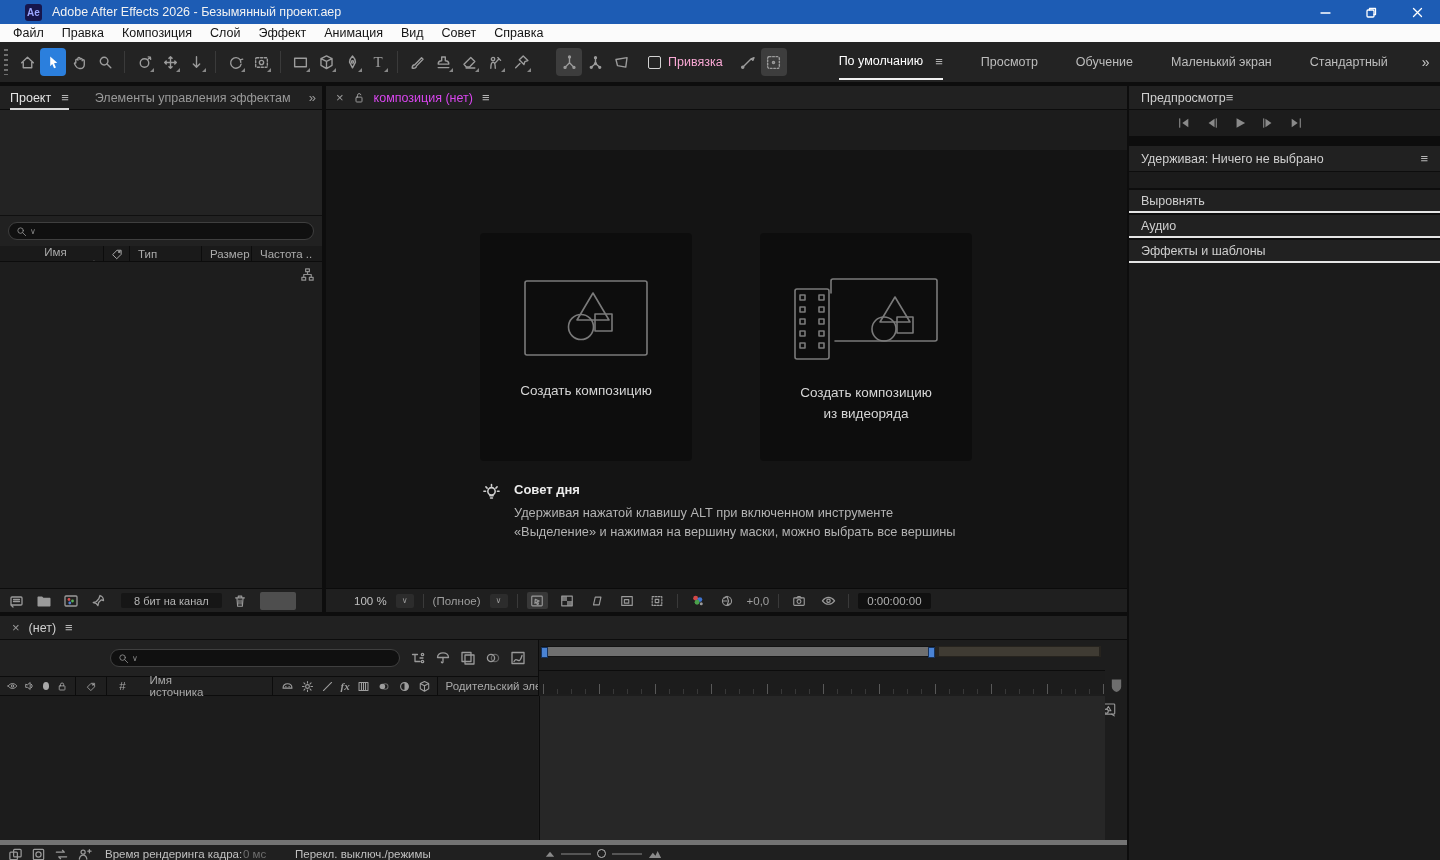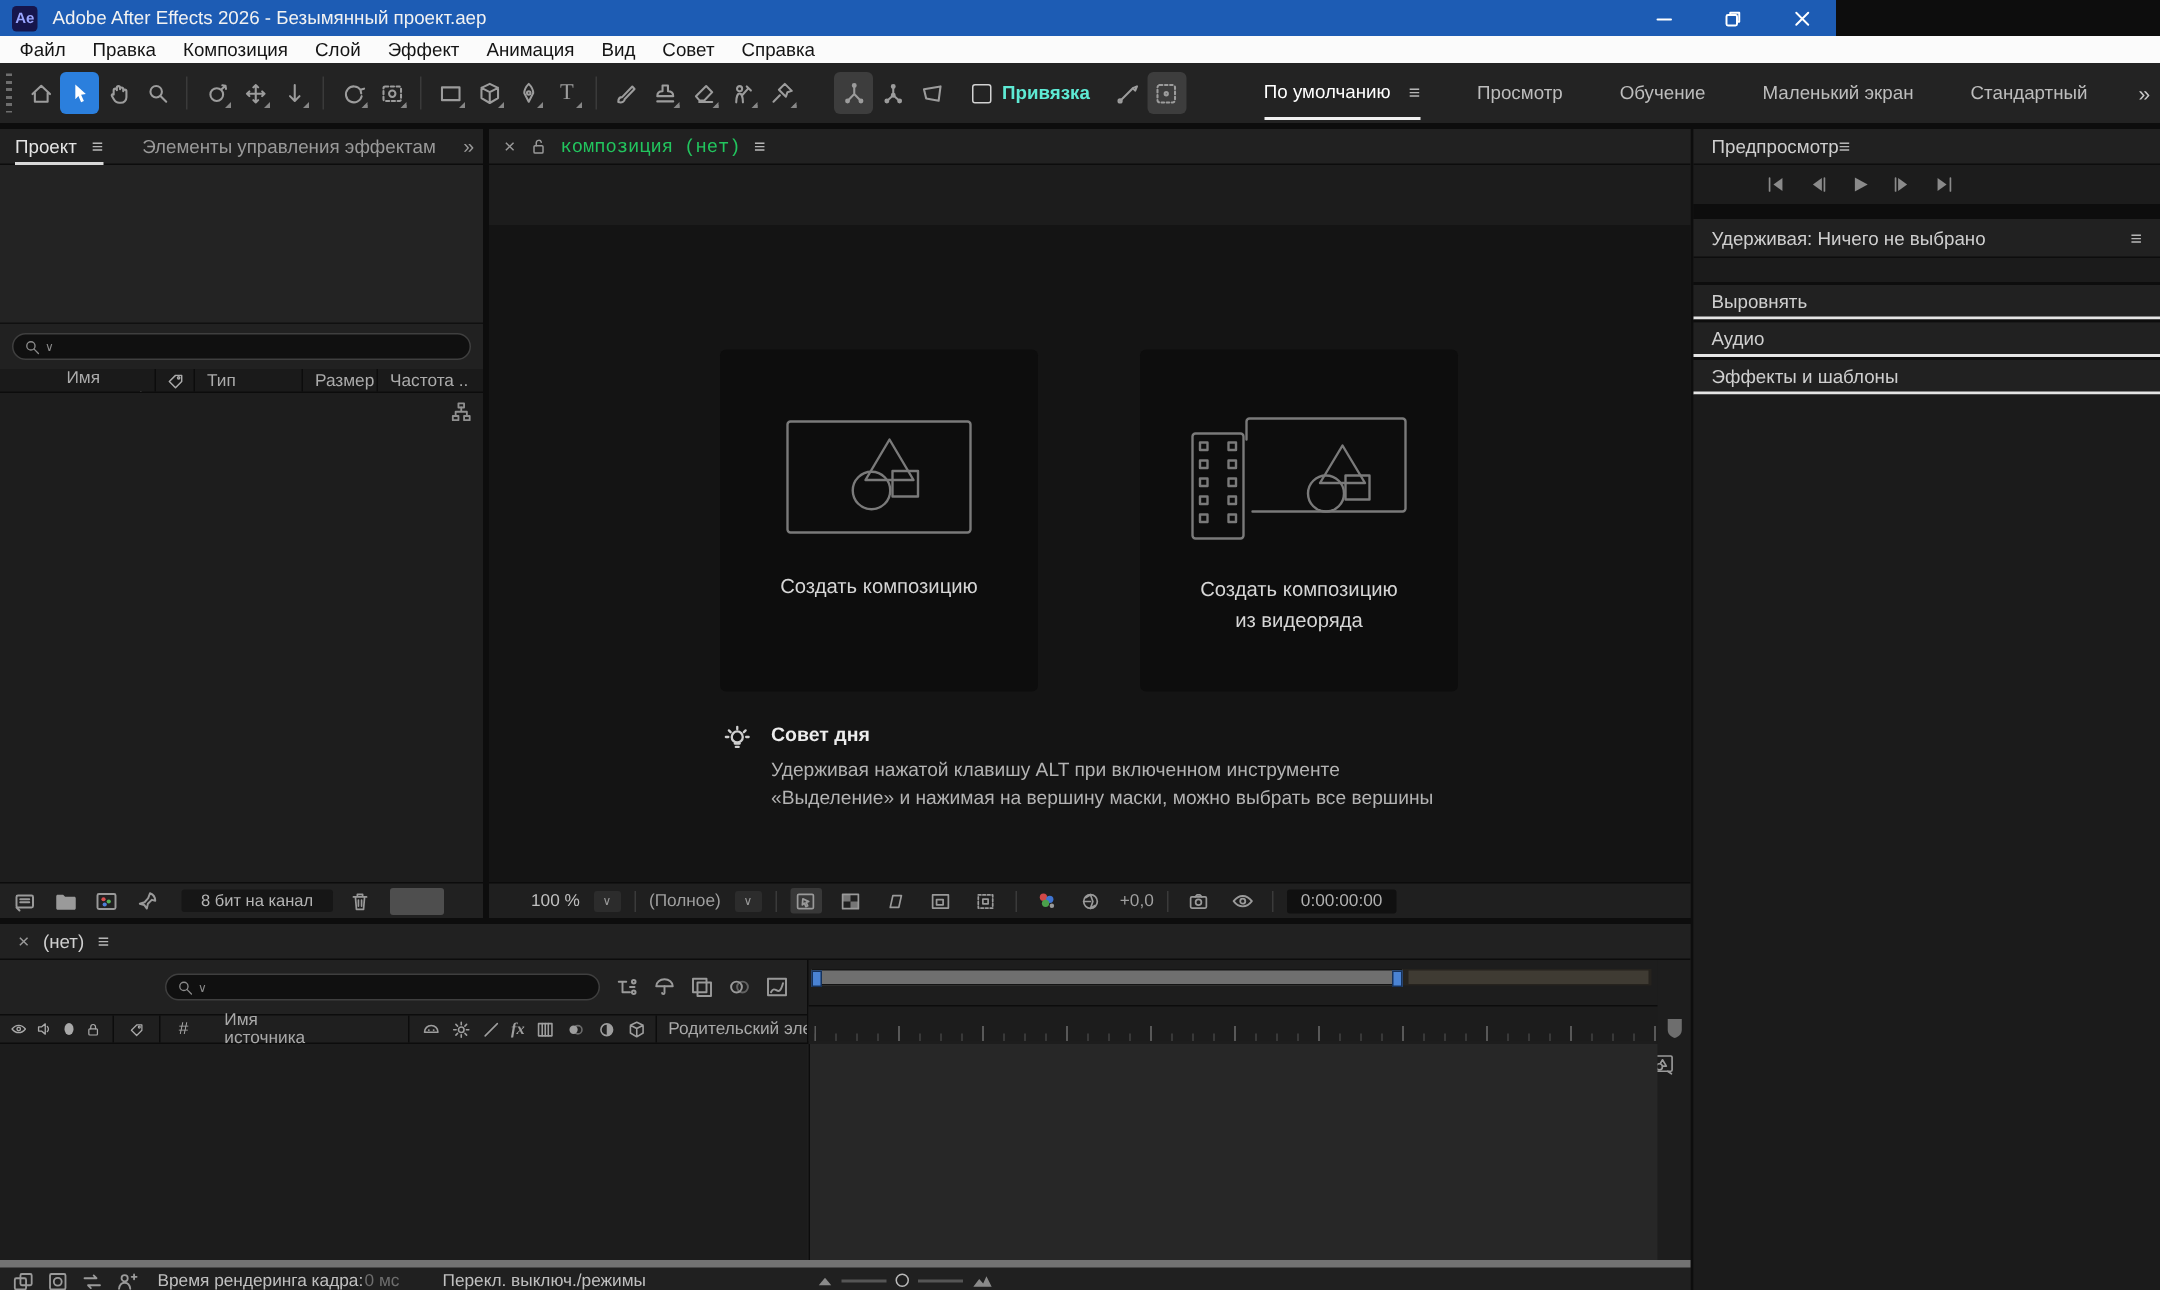--- a/index.html
+++ b/index.html
@@ -4,22 +4,22 @@
 <style>
   html,body{margin:0;padding:0;width:1440px;height:860px;background:#0d0d0d;overflow:hidden;
     font-family:"Liberation Sans",sans-serif;color:#c8c8c8;font-size:12px;cursor:default;
     -webkit-font-smoothing:antialiased;}
   *{box-sizing:border-box;user-select:none;}
   svg{display:block;}
   .sv{fill:none;stroke:currentColor;stroke-width:1.3;stroke-linecap:round;stroke-linejoin:round;}
   .fl{fill:currentColor;stroke:none;}
 
   
-  .titlebar{position:absolute;top:0;left:0;width:1224px;height:24px;background:#1d5cb4;
-    display:flex;align-items:center;padding-left:8px;color:#fff;}
+  .titlebar{position:absolute;top:0;left:0;width:1440px;height:24px;background:#1d5cb4;
+    display:flex;align-items:center;padding-left:25px;color:#fff;}
   .ae-badge{width:17px;height:17px;border-radius:3px;background:#16164c;color:#9aa6ff;
     font-weight:bold;font-size:10px;display:grid;place-items:center;}
   .tb-title{margin-left:10px;font-size:12.5px;color:#f2f2f2;}
   .win-controls{margin-left:auto;display:flex;height:24px;}
   .win-btn{width:46px;height:24px;display:grid;place-items:center;color:#fff;}
 
   
   .menubar{position:absolute;top:24px;left:0;width:1440px;height:18px;background:#fbfbfb;
     display:flex;align-items:center;padding-left:4px;color:#141414;font-size:12.5px;}
   .menu-item{padding:0 9px;height:100%;display:flex;align-items:center;}
@@ -29,21 +29,21 @@
     display:flex;align-items:center;border-bottom:2px solid #0d0d0d;}
   .grip{width:4px;height:26px;margin:0 6px 0 4px;
     background:repeating-linear-gradient(#6e6e6e 0 2px,transparent 2px 5px);}
   .tool{position:relative;width:26px;height:28px;display:grid;place-items:center;color:#9c9c9c;border-radius:4px;}
   .tool.active{background:#2b7fdd;color:#fff;}
   .tool.grp{background:#3d3d3d;}
   .sub::after{content:"";position:absolute;right:3px;bottom:4px;border:2.5px solid transparent;
     border-right-color:#878787;border-bottom-color:#878787;}
   .tsep{width:1px;height:22px;background:#3a3a3a;margin:0 6px;}
   .snapbox{width:13px;height:13px;border:1.5px solid #d2d2d2;border-radius:2px;margin:0 7px 0 14px;}
-  .snaplabel{color:#5eead4;font-size:12.5px;font-weight:bold;}
+  .snaplabel{color:#f9a8d4;font-size:12.5px;}
   .workspaces{display:flex;align-items:center;gap:38px;margin-left:52px;font-size:12.5px;color:#bdbdbd;}
   .ws-active{display:flex;align-items:center;gap:12px;color:#fff;position:relative;padding-bottom:2px;}
   .ws-active::after{content:"";position:absolute;left:0;right:0;bottom:-9px;height:2px;background:#f0f0f0;}
   .hm{font-size:13px;color:#b5b5b5;letter-spacing:0;}
   .ws-overflow{margin-left:34px;font-size:14px;color:#c8c8c8;}
 
   
   .panel{position:absolute;background:#212121;}
   .ptabs{height:24px;display:flex;align-items:center;background:#212121;border-bottom:1px solid #0c0c0c;font-size:12.5px;}
   .tab-active{position:relative;color:#e4e4e4;display:flex;align-items:center;gap:10px;}
@@ -389,21 +389,21 @@
   </div>
 </div>
 
 <div class="panel comp">
   <div class="ptabs" style="padding-left:10px;gap:9px;">
     <span style="color:#9a9a9a;font-size:13px;">×</span>
     <svg class="sv" width="12" height="13" viewBox="0 0 16 16" style="color:#9a9a9a;">
         <rect x="4" y="7.5" width="8" height="6.5" rx="1"></rect>
         <path d="M6 7.5V5a2.3 2.3 0 0 1 4.5-.6"></path>
       </svg>
-    <span style="color:#22c55e;font-family:Liberation Mono, monospace;">композиция (нет)</span>
+    <span style="color:#d946ef;">композиция (нет)</span>
     <span class="hm">≡</span>
   </div>
   <div class="cbody">
     <div class="card" style="left:154px;top:123px;">
       <svg class="sv" width="130" height="84" viewBox="0 0 130 84" style="margin-top:44px;stroke-width:1.6;">
         <rect x="4" y="4" width="122" height="74" rx="2"></rect>
         <path d="M72 16 88 43H56z"></path>
           <circle cx="60" cy="50" r="12.5"></circle>
           <rect x="74" y="37" width="17" height="17"></rect>
       </svg>

